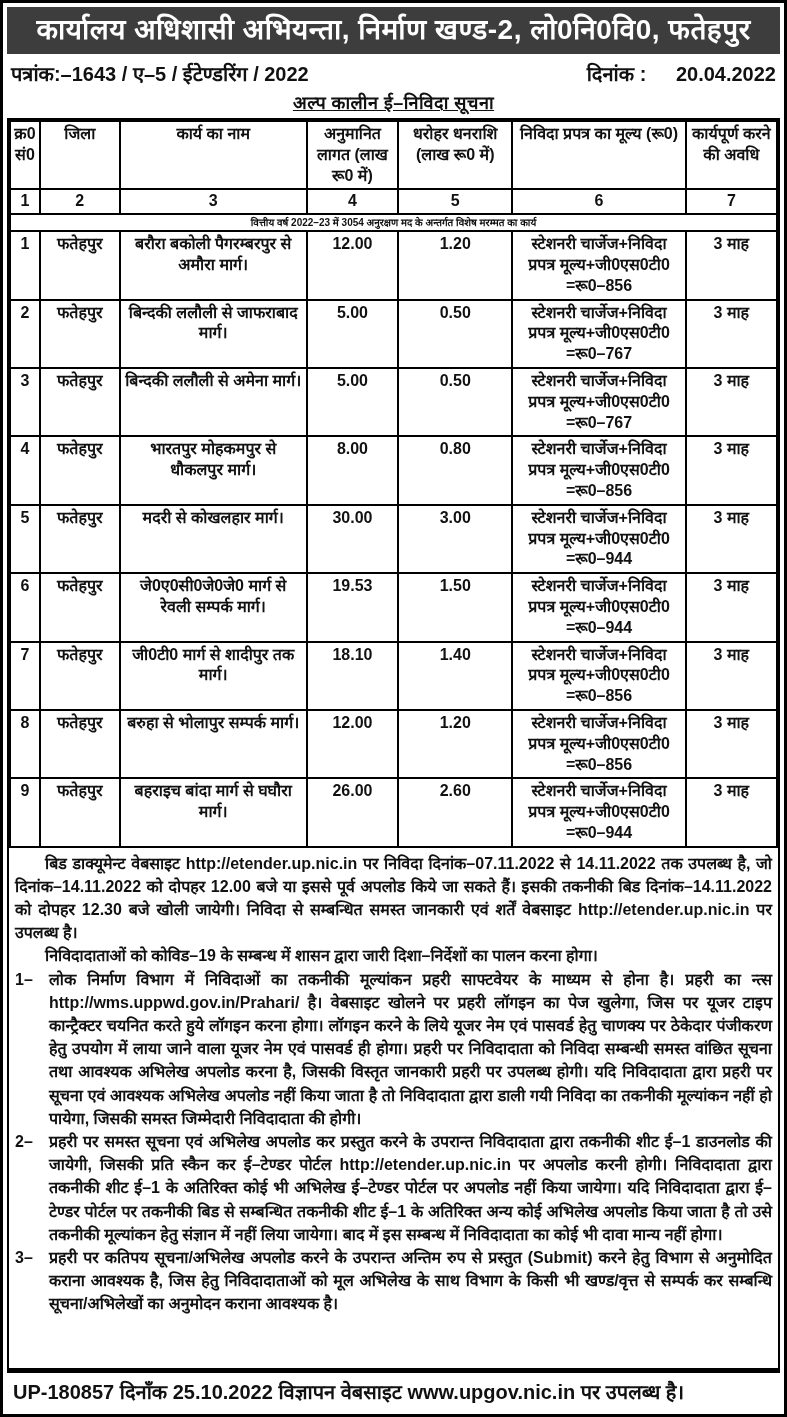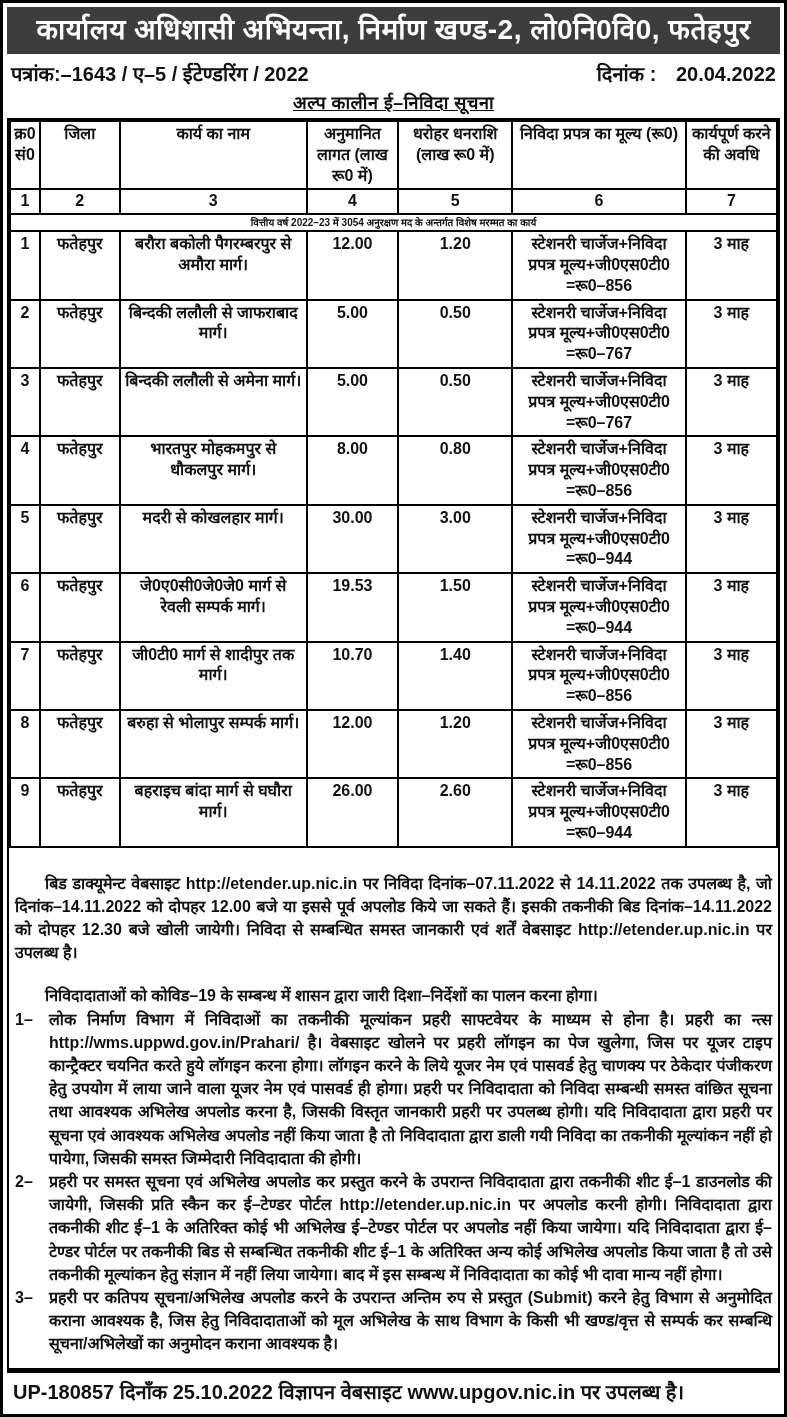--- a/index.html
+++ b/index.html
@@ -12,41 +12,41 @@
   }
   .banner {
     background: #3d3d3d; color: #fff; text-align: center;
     font-size: 28px; line-height: 1.25; padding: 5px 8px 7px 8px;
     letter-spacing: 0.5px; flex: 0 0 auto;
   }
   .letter-row {
     display: flex; justify-content: space-between; align-items: baseline;
     font-size: 20px; padding: 6px 4px 0 4px; flex: 0 0 auto;
   }
-  .date-group span { margin-left: 14px; }
+  .date-group span { margin-left: 24px; }
   .title {
     text-align: center; font-size: 18px; text-decoration: underline;
     padding: 3px 0 4px 0; flex: 0 0 auto; letter-spacing: 0.5px;
   }
   .content-box { border: 2px solid #000; flex: 1 1 auto; display: flex; flex-direction: column; overflow: hidden; }
   .intro {
     font-size: 16.5px; line-height: 1.42; text-align: justify;
     padding: 4px 6px 3px 6px; text-indent: 30px;
   }
   table.tender-table { width: 100%; border-collapse: collapse; table-layout: fixed; }
   table.tender-table th, table.tender-table td {
     border: 2px solid #000; font-size: 16px; line-height: 1.3;
     text-align: center; vertical-align: top; padding: 2px 3px; font-weight: bold;
     overflow: hidden;
   }
   tr.nums td { padding: 1px 2px; }
   tr.section-row td { padding: 1px 2px; font-size: 10px; }
   td.cell-form { font-size: 15.5px; }
   .post { padding: 4px 6px 0 6px; flex: 1 1 auto; display: flex; flex-direction: column; }
-  .post p { font-size: 16px; line-height: 1.45; text-align: justify; margin-top: 20px; }
+  .post p { font-size: 16px; line-height: 1.45; text-align: justify; }
   .para-indent { text-indent: 30px; }
   .note-item { display: flex; font-size: 16px; line-height: 1.45; }
   .note-marker { flex: 0 0 34px; }
   .note-text { flex: 1 1 auto; text-align: justify; }
   .footer-strip {
     margin-top: auto; border-top: 3px solid #000;
     font-size: 20px; padding: 5px 6px 6px 6px; flex: 0 0 auto;
   }
 </style>
 </head>
@@ -153,21 +153,21 @@
           <td>जे0ए0सी0जे0जे0 मार्ग से रेवली सम्पर्क मार्ग।</td>
           <td>19.53</td>
           <td>1.50</td>
           <td class="cell-form">स्टेशनरी चार्जेज+निविदा प्रपत्र मूल्य+जी0एस0टी0 =रू0–944</td>
           <td>3 माह</td>
         </tr>
         <tr>
           <td>7</td>
           <td>फतेहपुर</td>
           <td>जी0टी0 मार्ग से शादीपुर तक मार्ग।</td>
-          <td>10.70</td>
+          <td>18.10</td>
           <td>1.40</td>
           <td class="cell-form">स्टेशनरी चार्जेज+निविदा प्रपत्र मूल्य+जी0एस0टी0 =रू0–856</td>
           <td>3 माह</td>
         </tr>
         <tr>
           <td>8</td>
           <td>फतेहपुर</td>
           <td>बरुहा से भोलापुर सम्पर्क मार्ग।</td>
           <td>12.00</td>
           <td>1.20</td>

